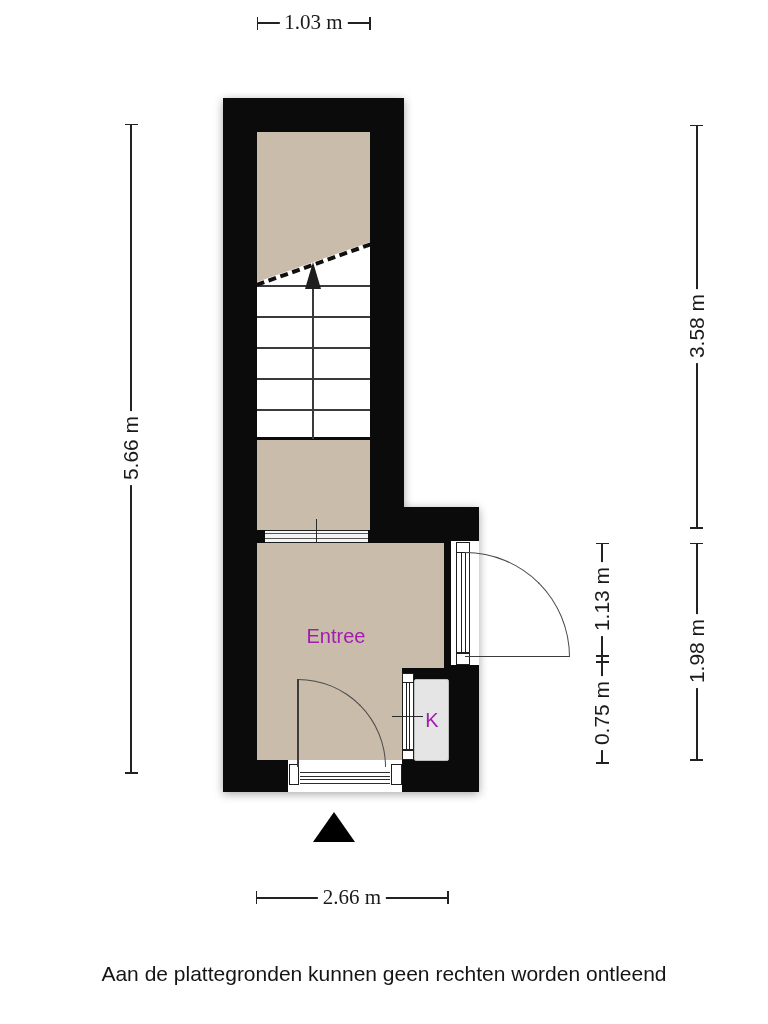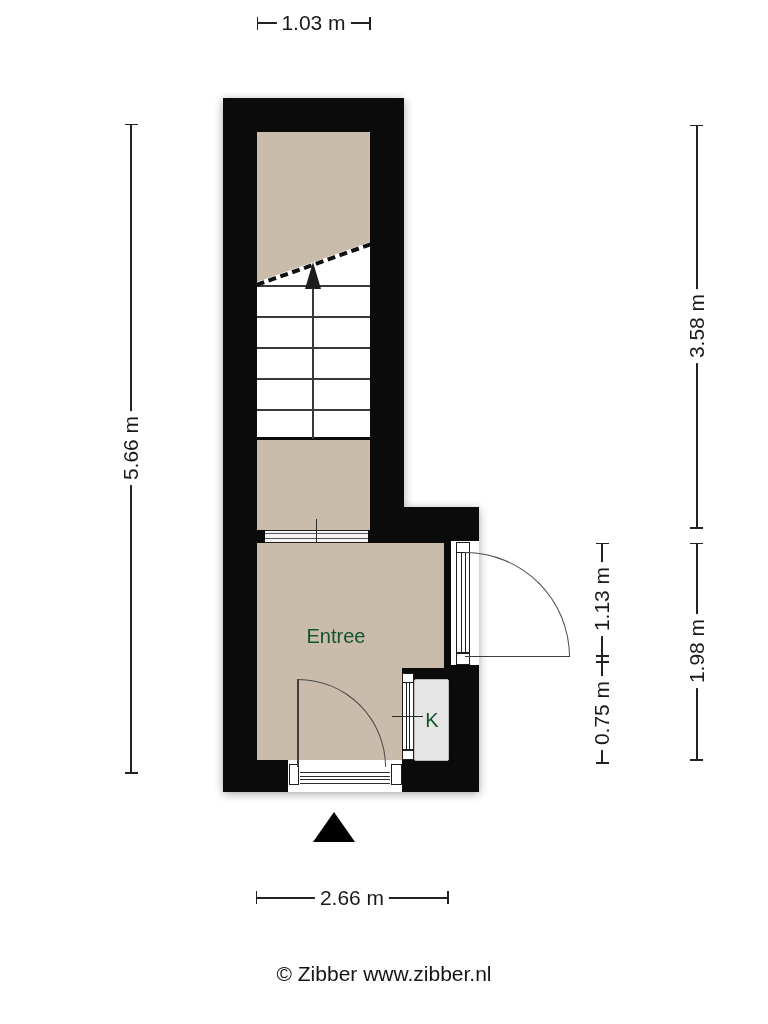--- a/index.html
+++ b/index.html
@@ -51,26 +51,26 @@
   
   #entrance-opening{position:absolute;left:288px;top:759.5px;width:114px;height:32px;background:#fff;}
   .sill-line{position:absolute;left:12px;width:90px;height:1.2px;background:#2e2e2e;}
   .sill-box{position:absolute;top:4px;width:10.5px;height:21.5px;background:#fff;border:1.4px solid #1e1e1e;box-sizing:border-box;}
 
   
   #entrance-arrow{position:absolute;left:313px;top:812px;width:0;height:0;
     border-left:21px solid transparent;border-right:21px solid transparent;border-bottom:30px solid #000;}
 
   
-  .room-label{position:absolute;transform:translate(-50%,-50%);font-size:20px;color:#14532d;white-space:nowrap;}
+  .room-label{position:absolute;transform:translate(-50%,-50%);font-size:20px;color:#a21caf;white-space:nowrap;}
   #k-leader{position:absolute;left:392px;top:716px;width:31px;height:1.4px;background:#2a2a2a;}
 
   
   .dim{position:absolute;background:#222;}
-  .dim-h{height:1.5px;}
+  .dim-h{height:1.5px;font-family:Liberation Serif, serif;}
   .dim-v{width:1.5px;}
   .dim-h .cap{position:absolute;width:1.5px;height:13px;top:-5.8px;background:#222;}
   .dim-v .cap{position:absolute;width:13px;height:1.5px;left:-5.8px;background:#222;}
   .dim-label{position:absolute;left:50%;background:#fff;padding:0 5px;font-size:21px;color:#1a1a1a;white-space:nowrap;line-height:1.1;}
   .dim-h .dim-label{top:50%;transform:translate(-50%,-50%);}
   .dim-v .dim-label{transform:translate(-50%,-50%) rotate(-90deg);}
 
   
   #footer{position:absolute;left:0;top:962px;width:768px;text-align:center;font-size:21px;line-height:24px;color:#151515;}
 </style>
@@ -172,16 +172,16 @@
     <span class="dim-label" style="top:170px;">0.75 m</span>
   </div>
 
   <div class="dim dim-h" style="left:256px;top:897px;width:192px;">
     <div class="cap" style="left:-0.5px;"></div>
     <div class="cap" style="right:-0.5px;"></div>
     <span class="dim-label">2.66 m</span>
   </div>
 
   <div id="footer">
-    <div>© Zibber www.zibber.nl</div>
+    <div>Aan de plattegronden kunnen geen rechten worden ontleend</div>
   </div>
 
 </div>
 
 </body></html>

